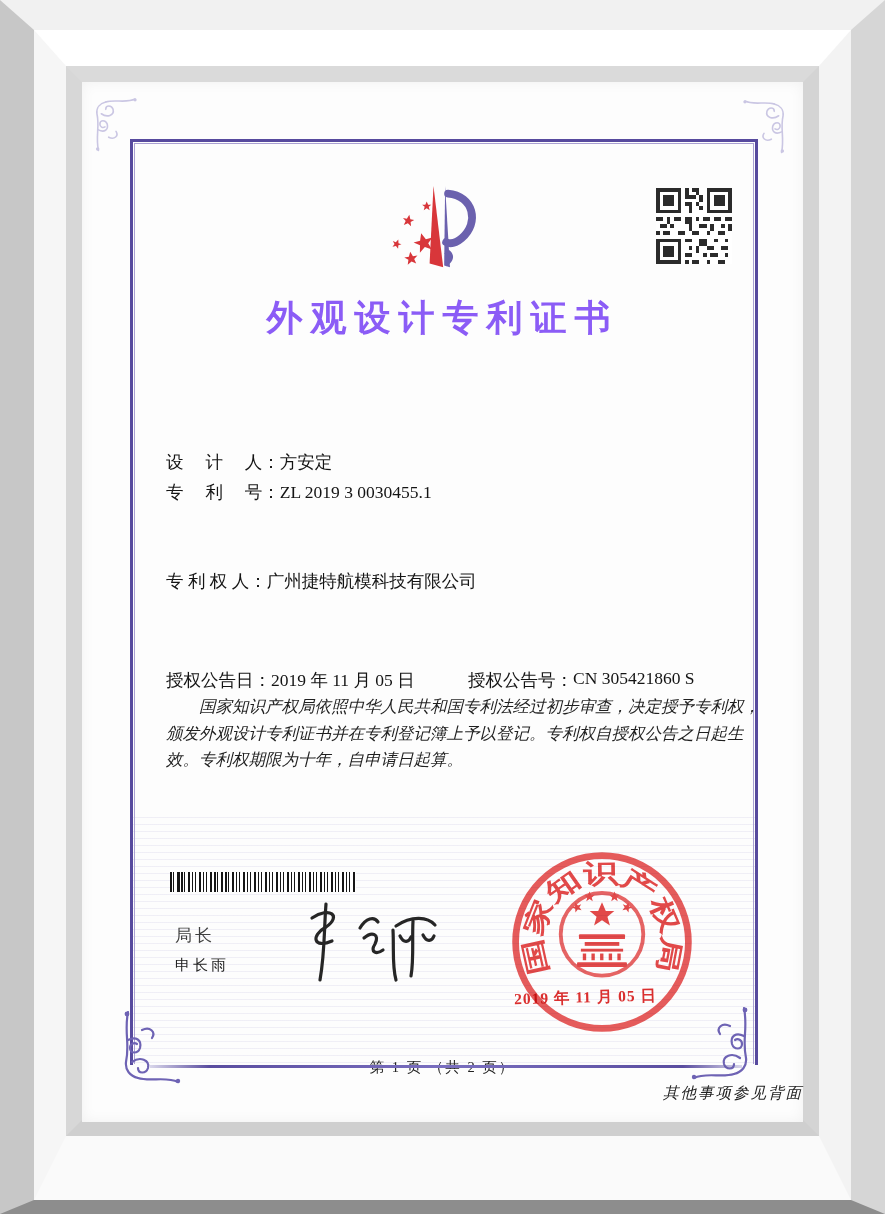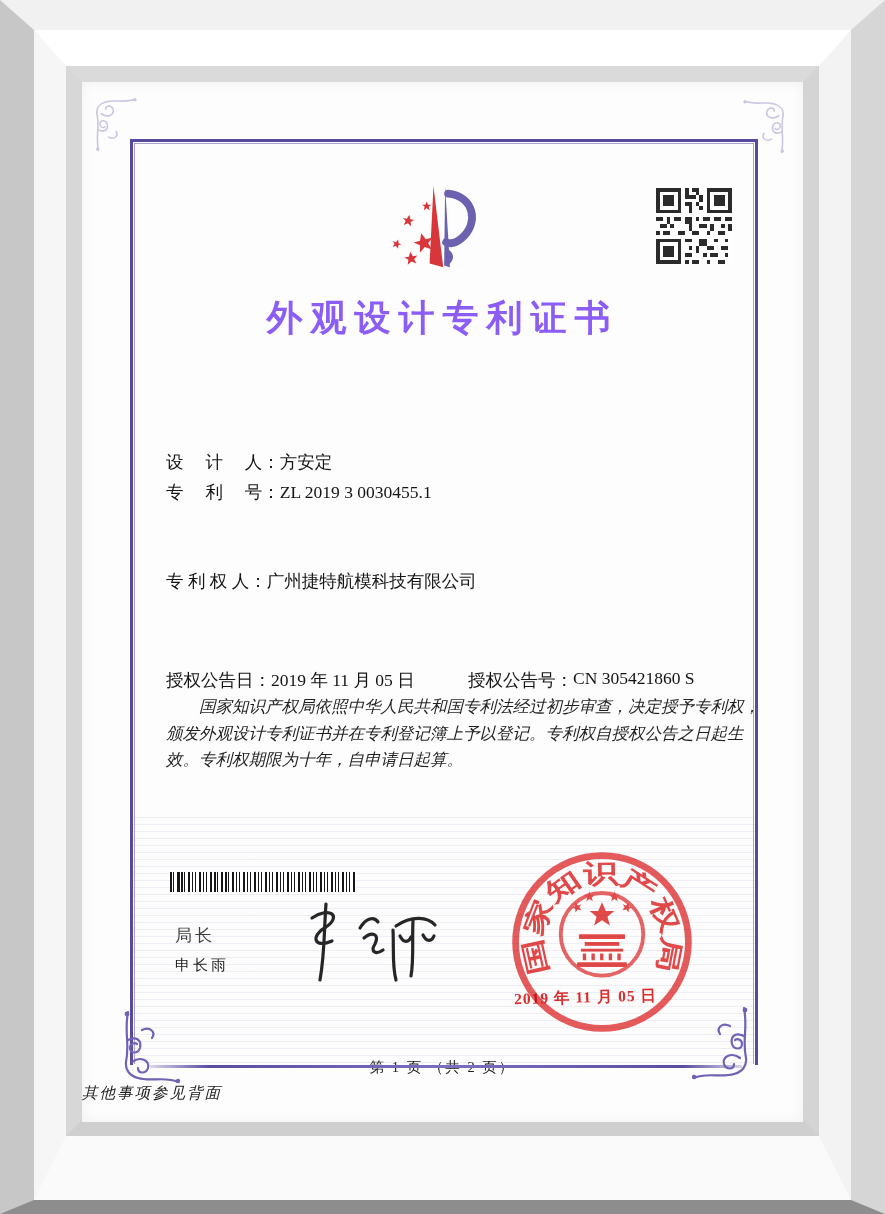--- a/index.html
+++ b/index.html
@@ -40,21 +40,21 @@
   .signer-name{position:absolute;left:93px;top:874px;font-size:15px;letter-spacing:3px;color:#222;
     font-family:Liberation Serif, serif;}
   .signature{position:absolute;left:180px;top:812px;width:200px;height:100px;}
   .seal{position:absolute;left:424px;top:764px;width:192px;height:192px;mix-blend-mode:multiply;opacity:.93;}
   .seal-date{position:absolute;left:432px;top:905px;width:170px;font-size:15.5px;font-weight:bold;
     color:#dd2f2f;letter-spacing:1px;transform:rotate(-1.5deg);mix-blend-mode:multiply;}
   .page-info{position:absolute;left:0;top:976px;width:100%;text-align:center;font-size:14.5px;
     letter-spacing:2px;color:#222;}
   .bottom-rule{position:absolute;left:68px;top:983px;width:592px;height:3px;
     background:linear-gradient(90deg,rgba(110,99,180,.25),#5a4da0 10%,#7a6fc0 50%,#5a4da0 90%,rgba(110,99,180,.25));}
-  .back-note{position:absolute;left:0;top:1001px;width:100%;text-align:left;font-size:15.5px;
+  .back-note{position:absolute;left:0;top:1001px;width:100%;text-align:right;font-size:15.5px;
     font-style:italic;letter-spacing:2px;color:#222;}
   .fl{position:absolute;width:60px;height:76px;}
   .fl svg{width:100%;height:100%;}
   .fl-bl{left:40px;top:928px;}
   .fl-br{left:608px;top:924px;transform:scaleX(-1);}
   .fl-tl{left:12px;top:14px;width:44px;height:56px;opacity:.35;transform:scaleY(-1);}
   .fl-tr{left:660px;top:16px;width:44px;height:56px;opacity:.35;transform:scale(-1,-1);}
 </style>
 </head>
 <body>

